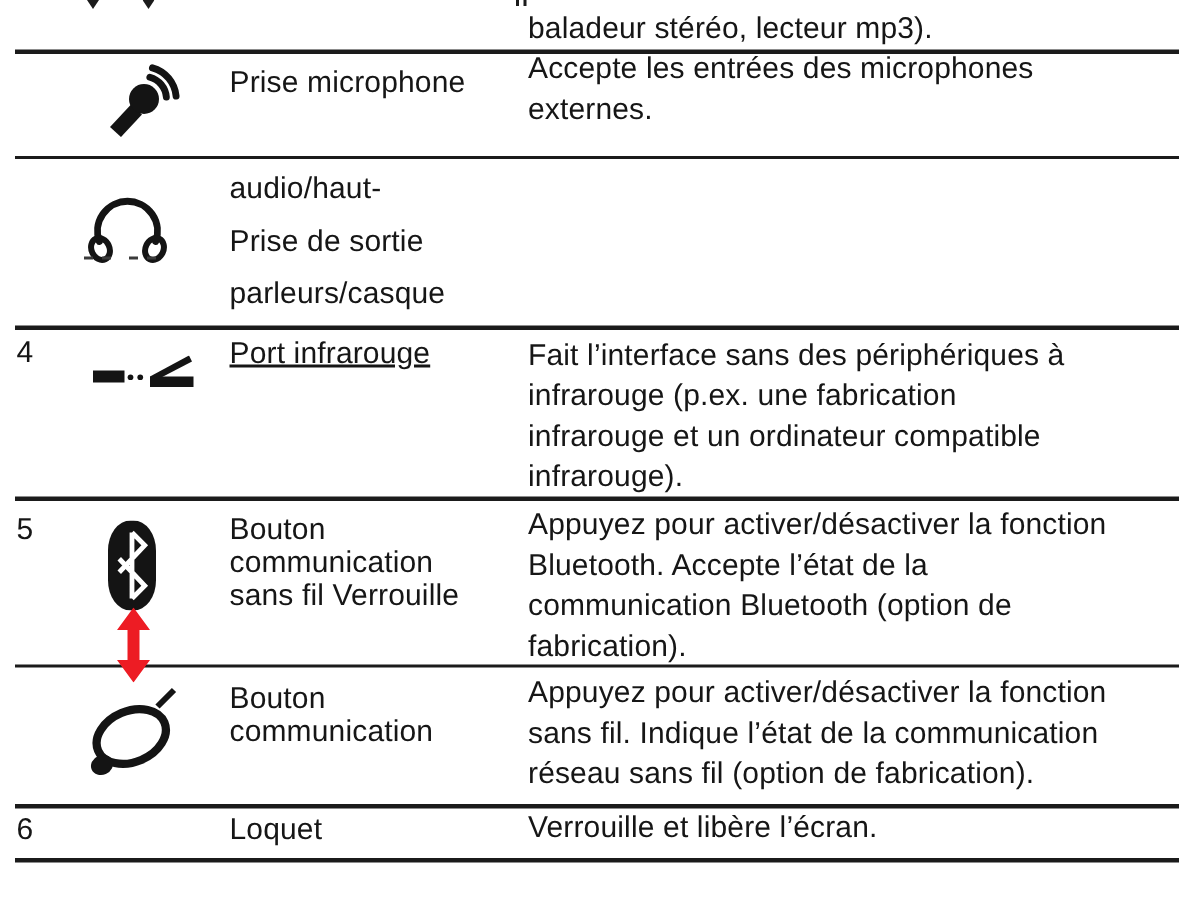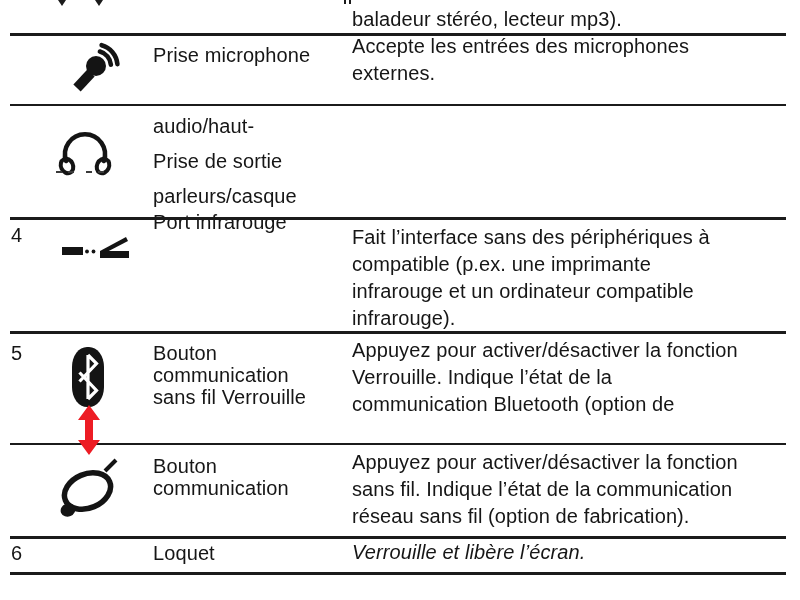--- a/index.html
+++ b/index.html
@@ -77,26 +77,26 @@
   <div class="cell num" style="top:224px;">4</div>
   <div class="icon-box" style="left:62px;top:237px;">
     <svg width="68" height="24" viewBox="0 0 68 24">
       <rect x="0" y="10" width="21" height="8" fill="#141414"></rect>
       <circle cx="25" cy="14.5" r="1.9" fill="#141414"></circle>
       <circle cx="31.5" cy="14.5" r="1.9" fill="#141414"></circle>
       <polygon points="38,14 64,0 66,4 41,17" fill="#141414"></polygon>
       <rect x="38" y="14" width="29" height="7" fill="#141414"></rect>
     </svg>
   </div>
-  <div class="cell name" style="top:211px;">
+  <div class="cell name" style="top:225px;text-decoration:underline;">
     <div class="line">Port infrarouge</div>
   </div>
   <div class="cell desc" style="top:224px;">
     <div class="line">Fait l’interface sans des périphériques à</div>
-    <div class="line">compatible (p.ex. une imprimante</div>
+    <div class="line">infrarouge (p.ex. une fabrication</div>
     <div class="line">infrarouge et un ordinateur compatible</div>
     <div class="line">infrarouge).</div>
   </div>
 
   <div class="cell num" style="top:342px;">5</div>
   <div class="icon-box" style="left:72px;top:347px;">
     <svg width="32" height="60" viewBox="0 0 32 60">
       <rect x="0" y="0" width="32" height="60" rx="15" ry="20" fill="#141414"></rect>
       <path d="M16 8 L16 52 M16 8 L24.5 16.5 L7.5 34.5 M16 52 L24.5 43.5 L7.5 25.5" fill="none" stroke="#ffffff" stroke-width="3.2" stroke-linejoin="miter"></path>
     </svg>
@@ -106,22 +106,23 @@
       <polygon points="11,0 22,15 15,15 15,35 22,35 11,50 0,35 7,35 7,15 0,15" fill="#ed1c24"></polygon>
     </svg>
   </div>
   <div class="cell name" style="top:342px;">
     <div class="line">Bouton</div>
     <div class="line">communication</div>
     <div class="line">sans fil Verrouille</div>
   </div>
   <div class="cell desc" style="top:337px;">
     <div class="line">Appuyez pour activer/désactiver la fonction</div>
-    <div class="line">Verrouille. Indique l’état de la</div>
+    <div class="line">Bluetooth. Accepte l’état de la</div>
     <div class="line">communication Bluetooth (option de</div>
+    <div class="line">fabrication).</div>
   </div>
 
   <div class="icon-box" style="left:56px;top:456px;">
     <svg width="64" height="64" viewBox="0 0 64 64">
       <line x1="49" y1="15" x2="60" y2="4" stroke="#141414" stroke-width="4"></line>
       <ellipse cx="31.5" cy="35" rx="24" ry="17" fill="none" stroke="#141414" stroke-width="5.5" transform="rotate(-23 31.5 35)"></ellipse>
       <ellipse cx="12" cy="54" rx="7.5" ry="6.5" fill="#141414" transform="rotate(-23 12 54)"></ellipse>
     </svg>
   </div>
   <div class="cell name" style="top:455px;">
@@ -131,17 +132,17 @@
   <div class="cell desc" style="top:449px;">
     <div class="line">Appuyez pour activer/désactiver la fonction</div>
     <div class="line">sans fil. Indique l’état de la communication</div>
     <div class="line">réseau sans fil (option de fabrication).</div>
   </div>
 
   <div class="cell num" style="top:542px;">6</div>
   <div class="cell name" style="top:542px;">
     <div class="line">Loquet</div>
   </div>
-  <div class="cell desc" style="top:539px;font-style:italic;">
+  <div class="cell desc" style="top:539px;">
     <div class="line">Verrouille et libère l’écran.</div>
   </div>
 
 </div>
 
 </body></html>

